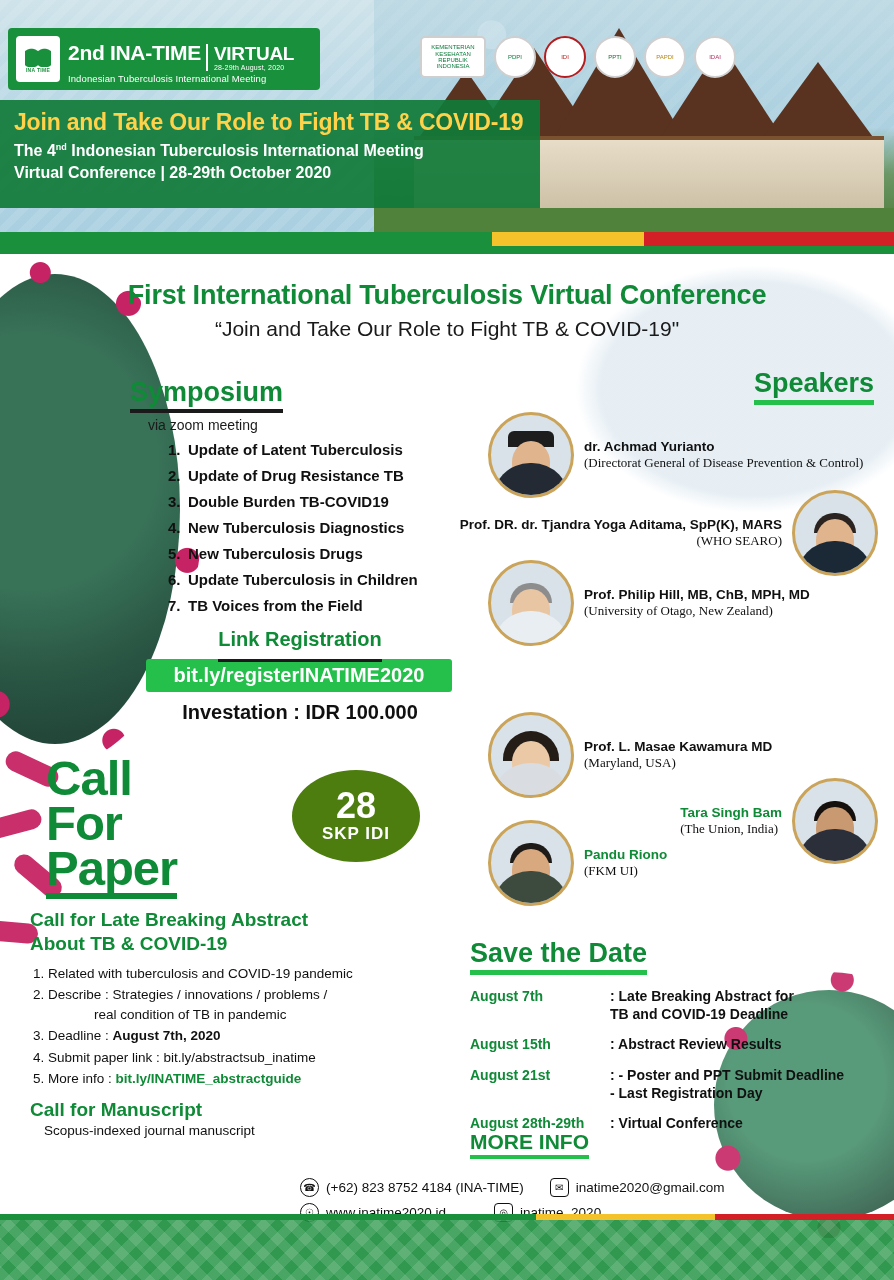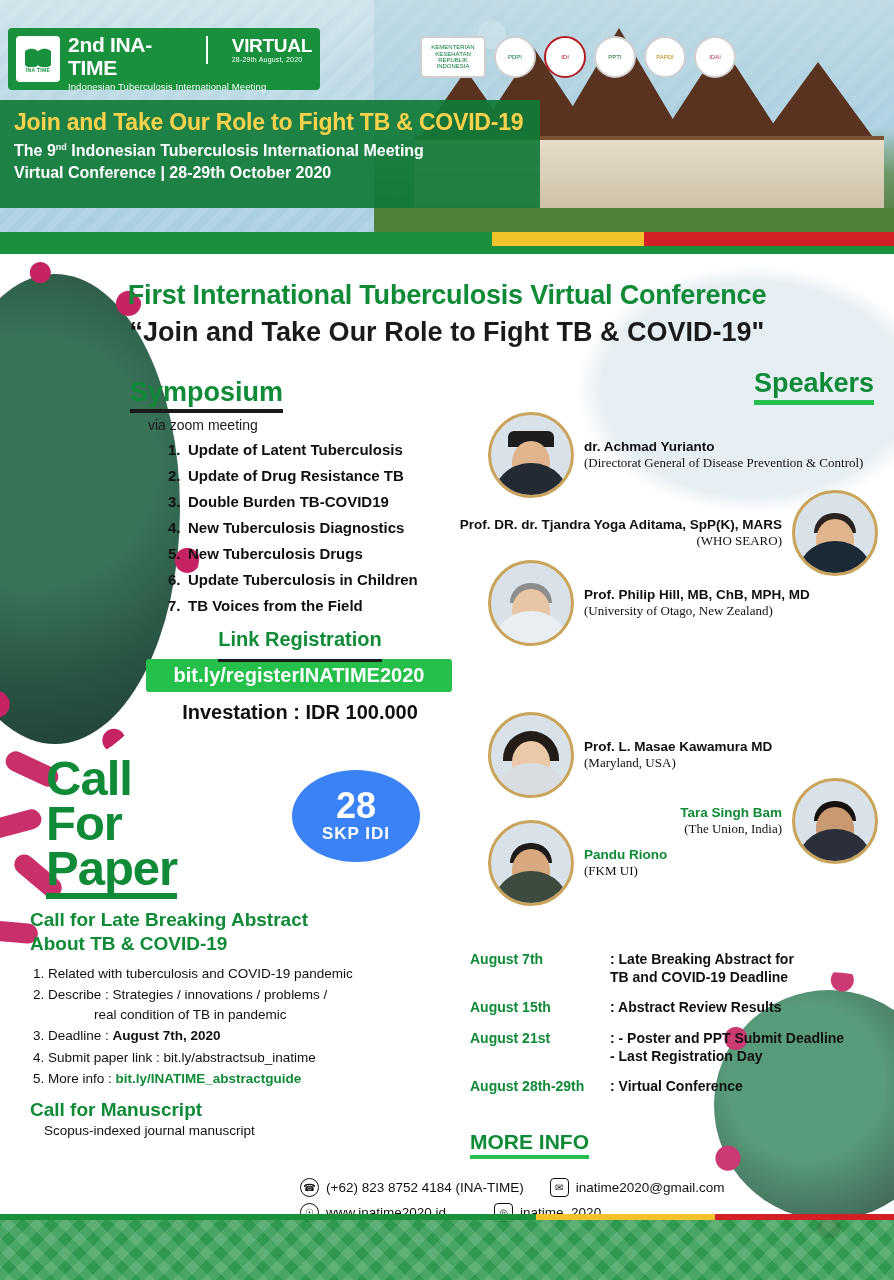--- a/index.html
+++ b/index.html
@@ -99,21 +99,21 @@
   .logo-badge-text {
     font-size: 5px; color: #19913c; font-weight: bold; letter-spacing: .3px;
   }
   .logo-text-wrap { color:#fff; line-height: 1.05; }
   .logo-line1 {
     font-size: 21px; font-weight: bold; letter-spacing: -.3px;
     display: flex; align-items: baseline; gap: 5px; margin-top: 8px;
   }
   .logo-virtual {
     border-left: 2px solid #fff;
-    padding-left: 24px;
+    padding-left: 6px;
     font-size: 19px;
     font-weight: bold;
   }
   .logo-date { font-size: 7px; font-weight: normal; display:block; letter-spacing:.2px;}
   .logo-line2 { font-size: 9.5px; margin-top: 3px; letter-spacing: .1px;}
 
   .partner-logos {
     position: absolute;
     left: 420px; top: 36px;
     display: flex;
@@ -251,23 +251,23 @@
   }
   .headline h1 {
     margin: 0;
     font-size: 27px;
     color: #0f8a36;
     font-weight: bold;
     letter-spacing: -.2px;
   }
   .headline h2 {
     margin: 6px 0 0 0;
-    font-size: 27px;
+    font-size: 21px;
     color: #1a1a1a;
-    font-weight: bold;
+    font-weight: normal;
   }
 
   
   .symposium {
     position: absolute;
     left: 130px; top: 378px;
     width: 360px;
   }
   .sym-title {
     font-size: 27px;
@@ -352,21 +352,21 @@
     border-bottom: 6px solid #0f8a36;
     display: inline-block;
     padding-bottom: 2px;
   }
 
   .skp {
     position: absolute;
     left: 292px; top: 770px;
     width: 128px; height: 92px;
     border-radius: 50%;
-    background: #3b82f6;
+    background: #4d7c0f;
     color: #ffffff;
     display: flex;
     flex-direction: column;
     align-items: center;
     justify-content: center;
   }
   .skp-num { font-size: 36px; font-weight: bold; line-height: 1; }
   .skp-label { font-size: 17px; font-weight: bold; letter-spacing: 1px; }
 
   
@@ -592,21 +592,21 @@
       <div class="plogo p2">PDPI</div>
       <div class="plogo p3">IDI</div>
       <div class="plogo p4">PPTI</div>
       <div class="plogo p5">PAPDI</div>
       <div class="plogo p6">IDAI</div>
     </div>
 
     <div class="green-banner">
       <div class="gb-title">Join and Take Our Role to Fight TB &amp; COVID-19</div>
       <div class="gb-sub">
-        <span>The 9</span><sup>nd</sup><span> Indonesian Tuberculosis International Meeting</span>
+        <span>The 4</span><sup>nd</sup><span> Indonesian Tuberculosis International Meeting</span>
       </div>
       <div class="gb-sub" style="margin-top:2px">Virtual Conference  |  28-29th October 2020</div>
     </div>
   </div>
   <div class="stripe"></div>
   <div class="stripe2"></div>
 
   <div class="body-area">
     <div class="virus-left"></div>
     <div class="bac-pink" style="left:4px; top:505px; transform:rotate(25deg)"></div>
@@ -712,21 +712,21 @@
       <div class="hair" style="background:#241c17; width:56px; height:30px; top:16px; border-radius:28px 28px 0 0;"></div>
       <div class="face" style="background:#ecc9a6;"></div>
         <div class="body" style="background:#d9dde1;"></div>
     </div>
     <div>
       <div class="spk-name">Prof. L. Masae Kawamura MD</div>
       <div class="spk-aff">(Maryland, USA)</div>
     </div>
   </div>
 
-  <div class="spk" style="right:16px; top:778px; display:flex; align-items:center; gap:10px; flex-direction:row-reverse; text-align:right;">
+  <div class="spk" style="right:16px; top:778px; display:flex; align-items:center; gap:10px; flex-direction:row-reverse; ">
     <div class="photo">
       <div class="hair" style="background:#15100d;"></div>
         <div class="face" style="background:#c99a72;"></div>
         <div class="body" style="background:#2a2f3a;"></div>
     </div>
     <div>
       <div class="spk-name green">Tara Singh Bam</div>
       <div class="spk-aff">(The Union, India)</div>
     </div>
   </div>
@@ -737,20 +737,21 @@
         <div class="face" style="background:#d8a87e;"></div>
         <div class="body" style="background:#3d4a3e;"></div>
     </div>
     <div>
       <div class="spk-name green">Pandu Riono</div>
       <div class="spk-aff">(FKM UI)</div>
     </div>
   </div>
 
   <div class="std">
+    <div class="std-title">Save the Date</div>
     <div class="std-rows">
       <div class="std-row">
         <div class="std-date">August 7th</div>
         <div class="std-desc">
           <span>: Late Breaking Abstract for</span><br>
           <span>  TB and COVID-19 Deadline</span>
         </div>
       </div>
       <div class="std-row">
         <div class="std-date">August 15th</div>

